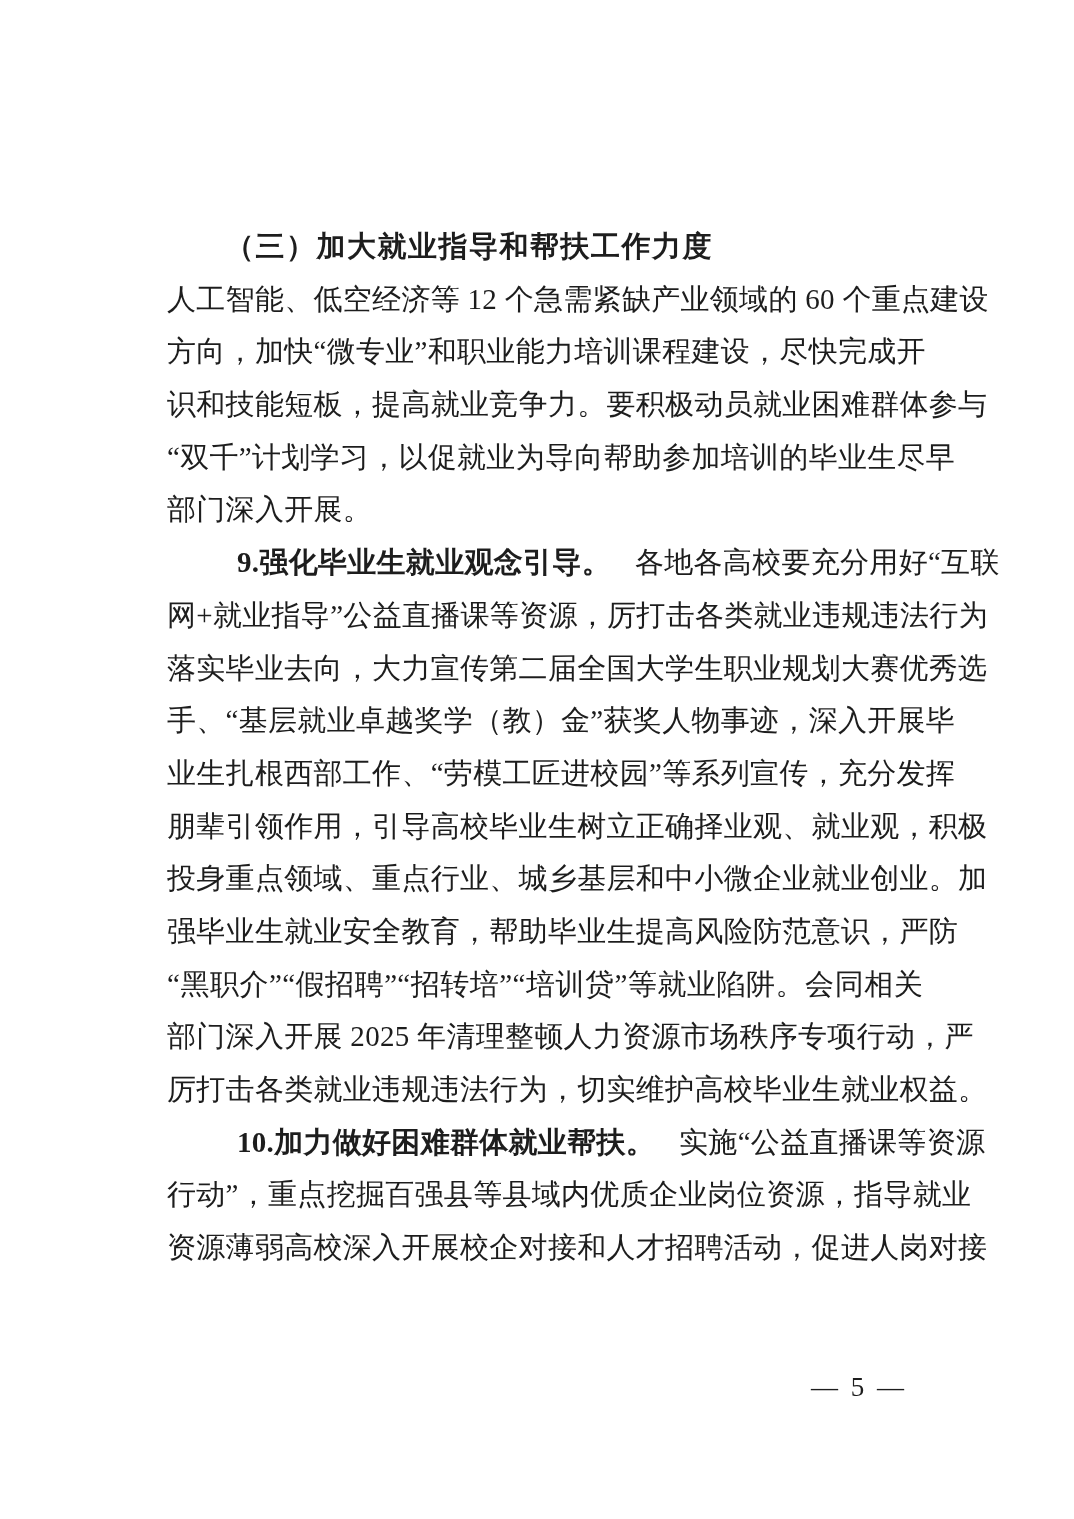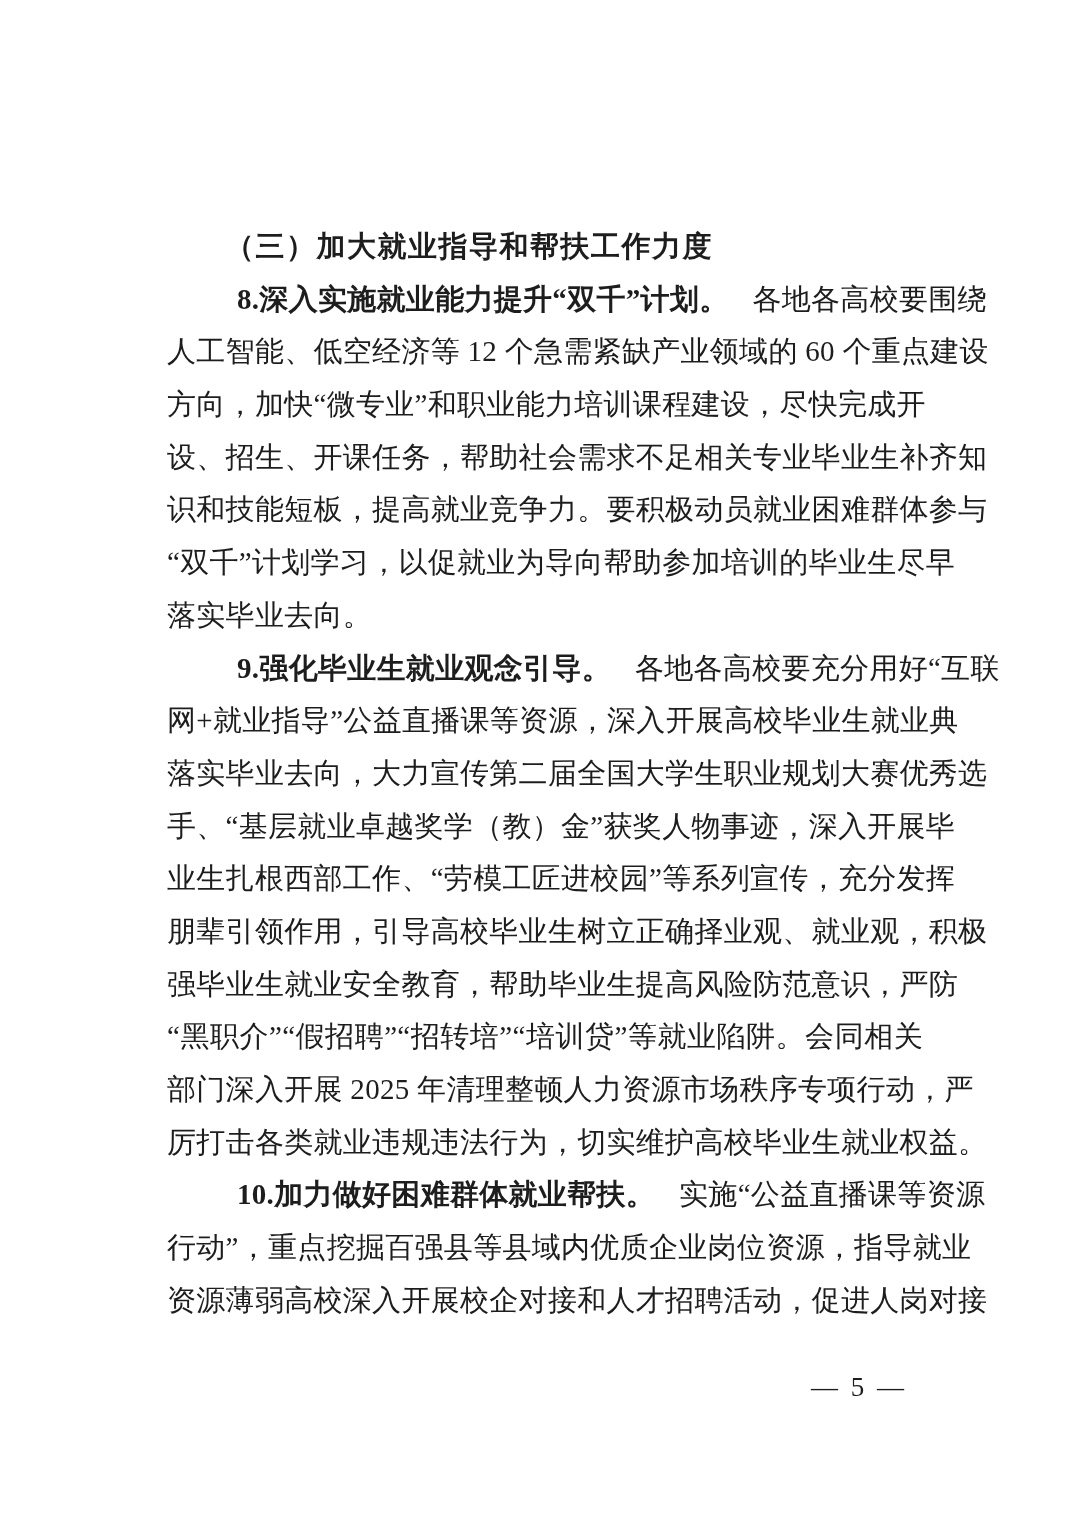--- a/index.html
+++ b/index.html
@@ -57,34 +57,33 @@
   }
 </style>
 </head>
 <body>
 
 <div class="page">
   <div class="content">
 
     <div class="line heading indent">（三）加大就业指导和帮扶工作力度</div>
 
-    <div class="line indent j"><span class="lead">8.深入实施就业能力提升“双千”计划。</span><span>各地各高校要围绕</span></div>
     <div class="line j">人工智能、低空经济等 12 个急需紧缺产业领域的 60 个重点建设</div>
     <div class="line j">方向，加快“微专业”和职业能力培训课程建设，尽快完成开</div>
-    <div class="line j">设、招生、开课任务，帮助社会需求不足相关专业毕业生补齐知</div>
     <div class="line j">识和技能短板，提高就业竞争力。要积极动员就业困难群体参与</div>
     <div class="line j">“双千”计划学习，以促就业为导向帮助参加培训的毕业生尽早</div>
-    <div class="line">落实毕业去向。</div>
+    <div class="line">部门深入开展。</div>
 
     <div class="line indent j"><span class="lead">9.强化毕业生就业观念引导。</span><span>各地各高校要充分用好“互联</span></div>
-    <div class="line j">网+就业指导”公益直播课等资源，深入开展高校毕业生就业典</div>
+    <div class="line j">网+就业指导”公益直播课等资源，厉打击各类就业违规违法行为</div>
     <div class="line j">落实毕业去向，大力宣传第二届全国大学生职业规划大赛优秀选</div>
     <div class="line j">手、“基层就业卓越奖学（教）金”获奖人物事迹，深入开展毕</div>
     <div class="line j">业生扎根西部工作、“劳模工匠进校园”等系列宣传，充分发挥</div>
     <div class="line j">朋辈引领作用，引导高校毕业生树立正确择业观、就业观，积极</div>
+    <div class="line j">投身重点领域、重点行业、城乡基层和中小微企业就业创业。加</div>
     <div class="line j">强毕业生就业安全教育，帮助毕业生提高风险防范意识，严防</div>
     <div class="line j">“黑职介”“假招聘”“招转培”“培训贷”等就业陷阱。会同相关</div>
     <div class="line j">部门深入开展 2025 年清理整顿人力资源市场秩序专项行动，严</div>
     <div class="line">厉打击各类就业违规违法行为，切实维护高校毕业生就业权益。</div>
 
     <div class="line indent j"><span class="lead">10.加力做好困难群体就业帮扶。</span><span>实施“公益直播课等资源</span></div>
     <div class="line j">行动”，重点挖掘百强县等县域内优质企业岗位资源，指导就业</div>
     <div class="line j">资源薄弱高校深入开展校企对接和人才招聘活动，促进人岗对接</div>
 
   </div>

